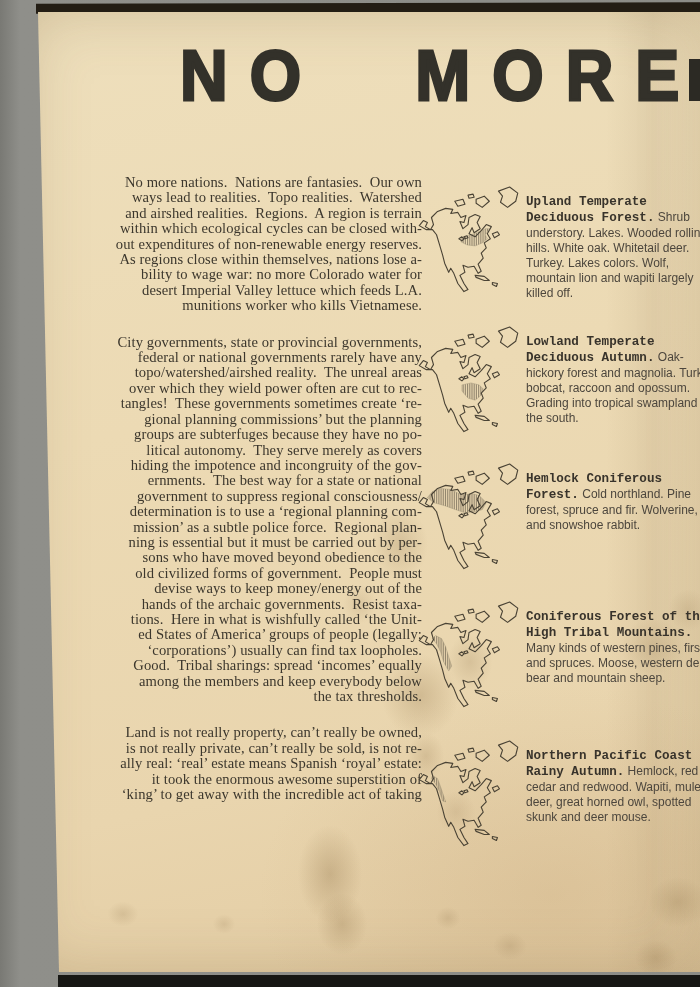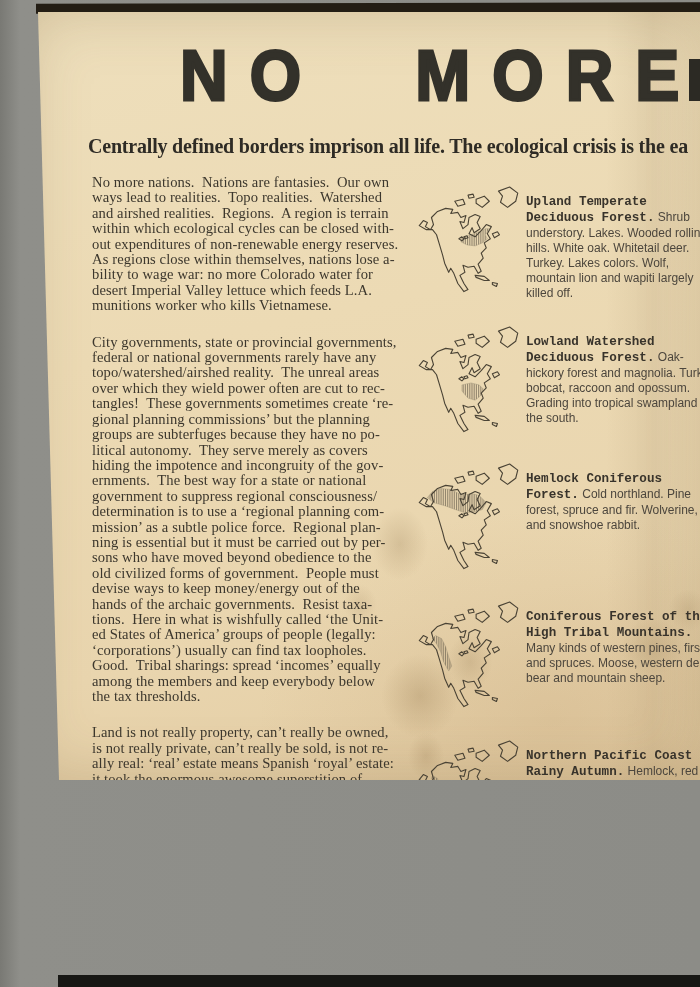--- a/index.html
+++ b/index.html
@@ -10,21 +10,21 @@
   }
   .scan-strip-top{
     position:absolute;top:3px;left:36px;right:0;height:10px;
     background:#231d14;transform:rotate(-0.15deg);
   }
   .scan-strip-bottom{
     position:absolute;bottom:0;left:58px;right:0;height:12px;
     background:#171714;
   }
   .page{
-    position:absolute;left:28px;top:12px;width:672px;height:768px;
+    position:absolute;left:28px;top:12px;width:672px;height:960px;
     background:
       radial-gradient(ellipse 420px 300px at 78% 92%, rgba(196,164,120,0.30), rgba(196,164,120,0) 70%),
       linear-gradient(90deg, rgba(120,95,60,0) 86%, rgba(120,95,60,0.10) 93%, rgba(120,95,60,0) 100%),
       linear-gradient(168deg,#eedfbc 0%, #ecdab4 40%, #e9d5ae 75%, #e2cba2 100%);
     clip-path:polygon(10px 0, 100% 0, 100% 100%, 31px 100%);
     box-shadow:inset 0 0 60px rgba(120,95,55,0.25);
     overflow:hidden;
   }
   .stains{
     position:absolute;inset:0;pointer-events:none;
@@ -57,21 +57,21 @@
   .cutoff-letter{
     position:absolute;right:0;top:47px;width:11px;height:42px;background:#2c2a24;
   }
   .subheading{
     position:absolute;left:60px;top:123px;margin:0;
     font-size:20px;font-weight:bold;color:#2e2b25;
     letter-spacing:-0.2px;white-space:nowrap;
   }
   .body-col{
     position:absolute;left:64px;top:163px;width:330px;
-    font-size:14.6px;line-height:15.4px;color:#3c372d;
+    font-size:14.6px;line-height:15.4px;color:#3c372d;text-align:right;
   }
   .body-col p{margin:0 0 21px 0;white-space:pre;letter-spacing:0.1px;}
   .region-col{
     position:absolute;left:384px;top:172px;width:310px;
   }
   .region-row{display:flex;align-items:flex-start;}
   .r1{height:140px;} .r2{height:137px;} .r3{height:138px;} .r4{height:139px;} .r5{height:148px;}
   .map{width:112px;height:134px;flex:0 0 112px;}
   .caption{
     width:194px;margin-left:2px;padding-top:10px;
@@ -110,21 +110,20 @@
 
 <div class="scan-strip-top"></div>
 <div class="scan-strip-bottom"></div>
 
 <div class="page">
   <div class="stains"></div>
 
   <h1 class="headline">NO MORE</h1>
   <div class="cutoff-letter"></div>
 
-  <h2 class="subheading">Centrally defined borders imprison all life. The ecological crisis is the ea</h2>
 
   <div class="body-col">
     <p>No more nations.  Nations are fantasies.  Our own
 ways lead to realities.  Topo realities.  Watershed
 and airshed realities.  Regions.  A region is terrain
 within which ecological cycles can be closed with-
 out expenditures of non-renewable energy reserves.
 As regions close within themselves, nations lose a-
 bility to wage war: no more Colorado water for
 desert Imperial Valley lettuce which feeds L.A.
@@ -172,21 +171,21 @@
         <span>Shrub understory.  Lakes. Wooded rolling hills.  White oak. Whitetail deer.  Turkey.  Lakes colors.  Wolf, mountain lion and wapiti largely killed off.</span>
       </div>
     </div>
 
     <div class="region-row r2">
       <svg class="map" viewBox="0 0 110 132">
         <path class="hl" d="M49,60 L58,58 L66,60 L70,64 L67,71 L62,75 L55,73 L49,66 Z"></path>
         <use href="#na-all"></use>
       </svg>
       <div class="caption">
-        <span class="cap-title">Lowland Watershed Deciduous Forest.</span>  
+        <span class="cap-title">Lowland Temperate Deciduous Autumn.</span>  
         <span>Oak-hickory forest and magnolia.  Turkey, bobcat, raccoon and opossum.  Grading into tropical swampland to the south.</span>
       </div>
     </div>
 
     <div class="region-row r3">
       <svg class="map" viewBox="0 0 110 132">
         <path class="hl" d="M15,36 L20,30 L28,27 L38,28 L46,32 L53,33 L59,32 L66,34 L73,41 L69,48 L61,50 L52,51 L43,48 L32,44 L21,41 Z"></path>
         <use href="#na-all"></use>
       </svg>
       <div class="caption">

